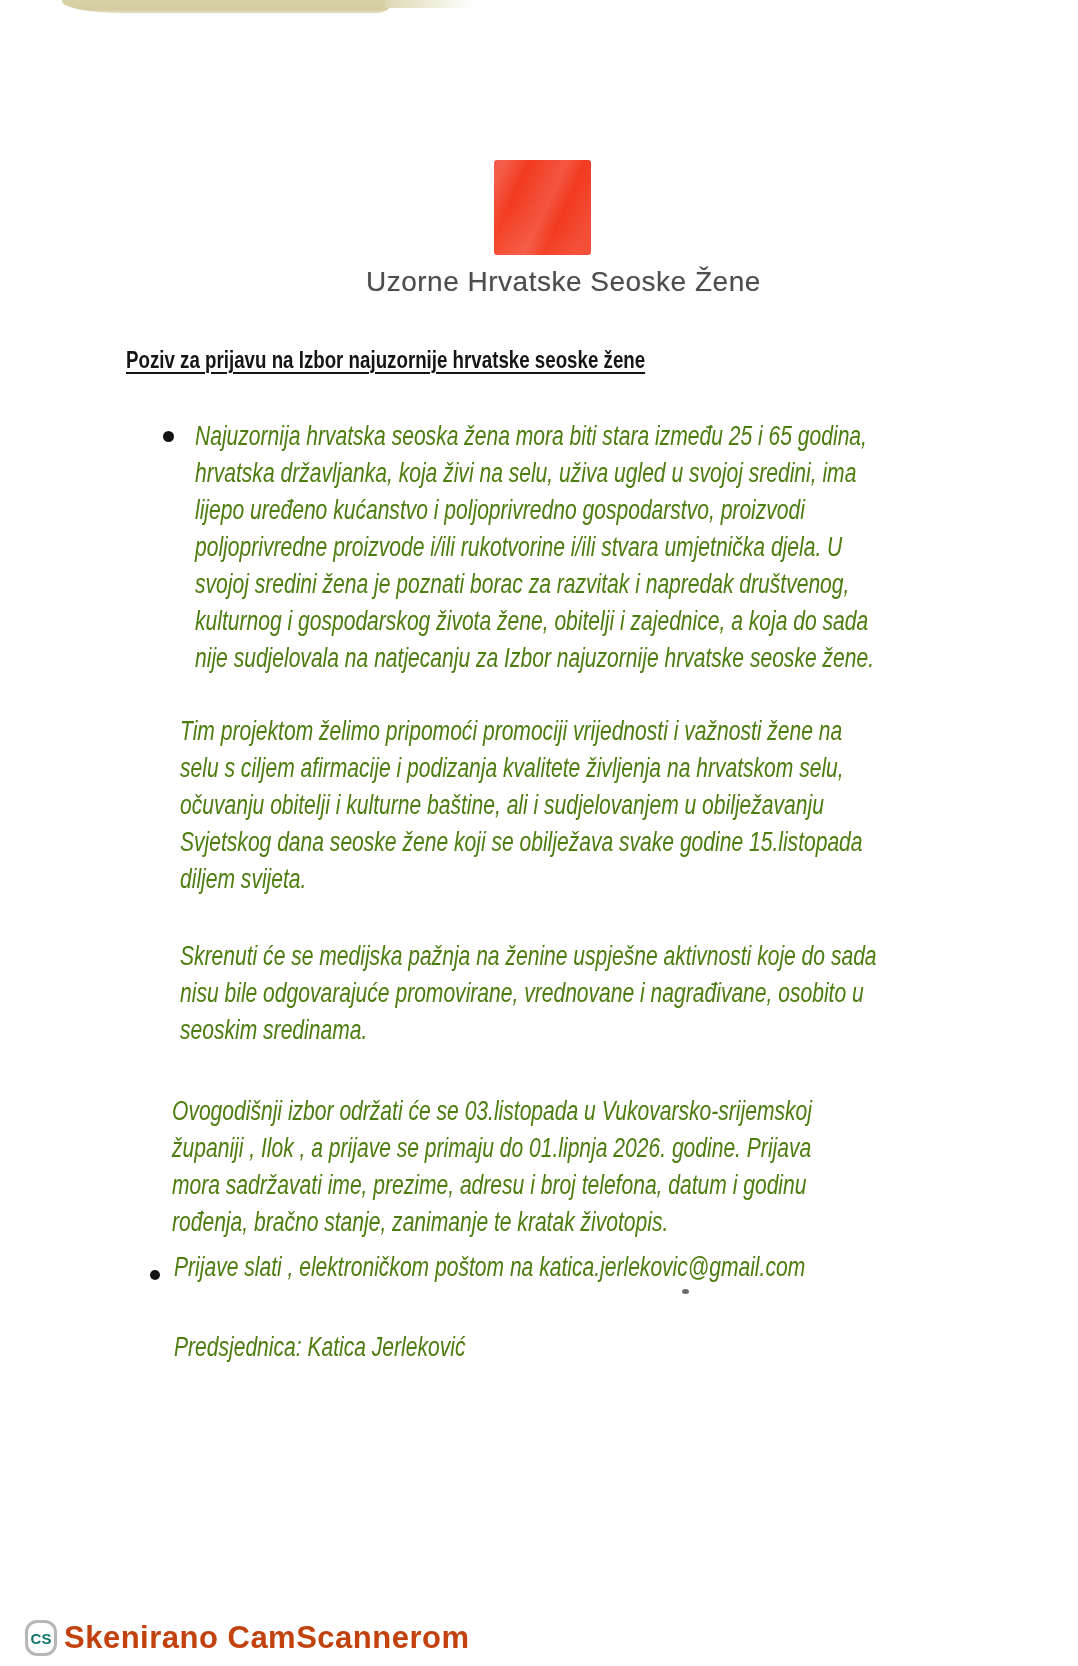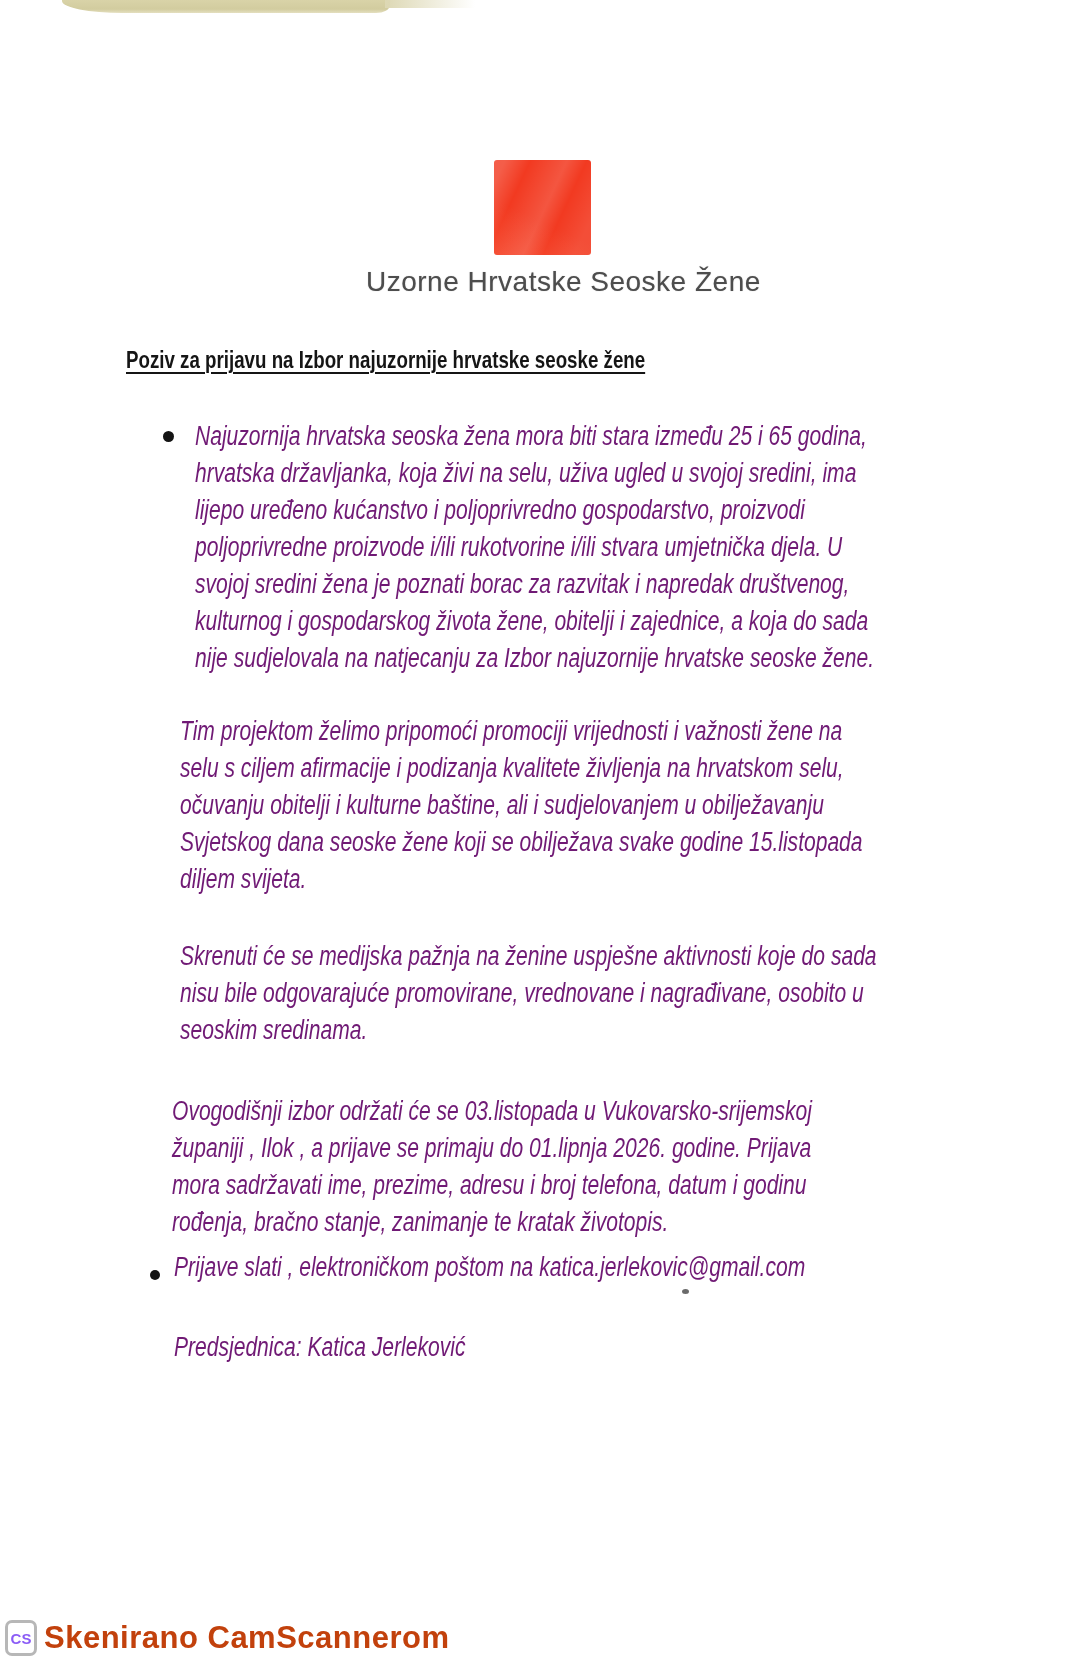--- a/index.html
+++ b/index.html
@@ -67,21 +67,21 @@
     text-underline-offset: 4px;
     text-decoration-thickness: 2px;
   }
 
   
   .para {
     position: absolute;
     font-style: italic;
     font-size: 27px;
     line-height: 37px;
-    color: #701a75;
+    color: #4d7c0f;
   }
   .para .tline {
     white-space: nowrap;
     transform: scaleX(0.78);
     transform-origin: 0 50%;
   }
   .bullet-dot {
     position: absolute;
     background: #141414;
     border-radius: 50%;
@@ -108,27 +108,28 @@
   .watermark {
     position: absolute;
     left: 5px; top: 1620px;
     display: flex;
     align-items: center;
     gap: 7px;
   }
   .cs-badge {
     width: 26px; height: 30px;
     border: 3px solid #b7b7b7;
-    border-radius: 7px;
+    border-radius: 12px;
     display: flex;
     align-items: center;
     justify-content: center;
     font-size: 15px;
     font-weight: bold;
-    color: #8b5cf6;
+    color: #0f766e;
+    margin-left: 20px;
   }
   .wm-text {
     font-size: 31px;
     font-weight: bold;
     color: #c2410c;
     letter-spacing: 0.5px;
   }
 </style>
 </head>
 <body>

